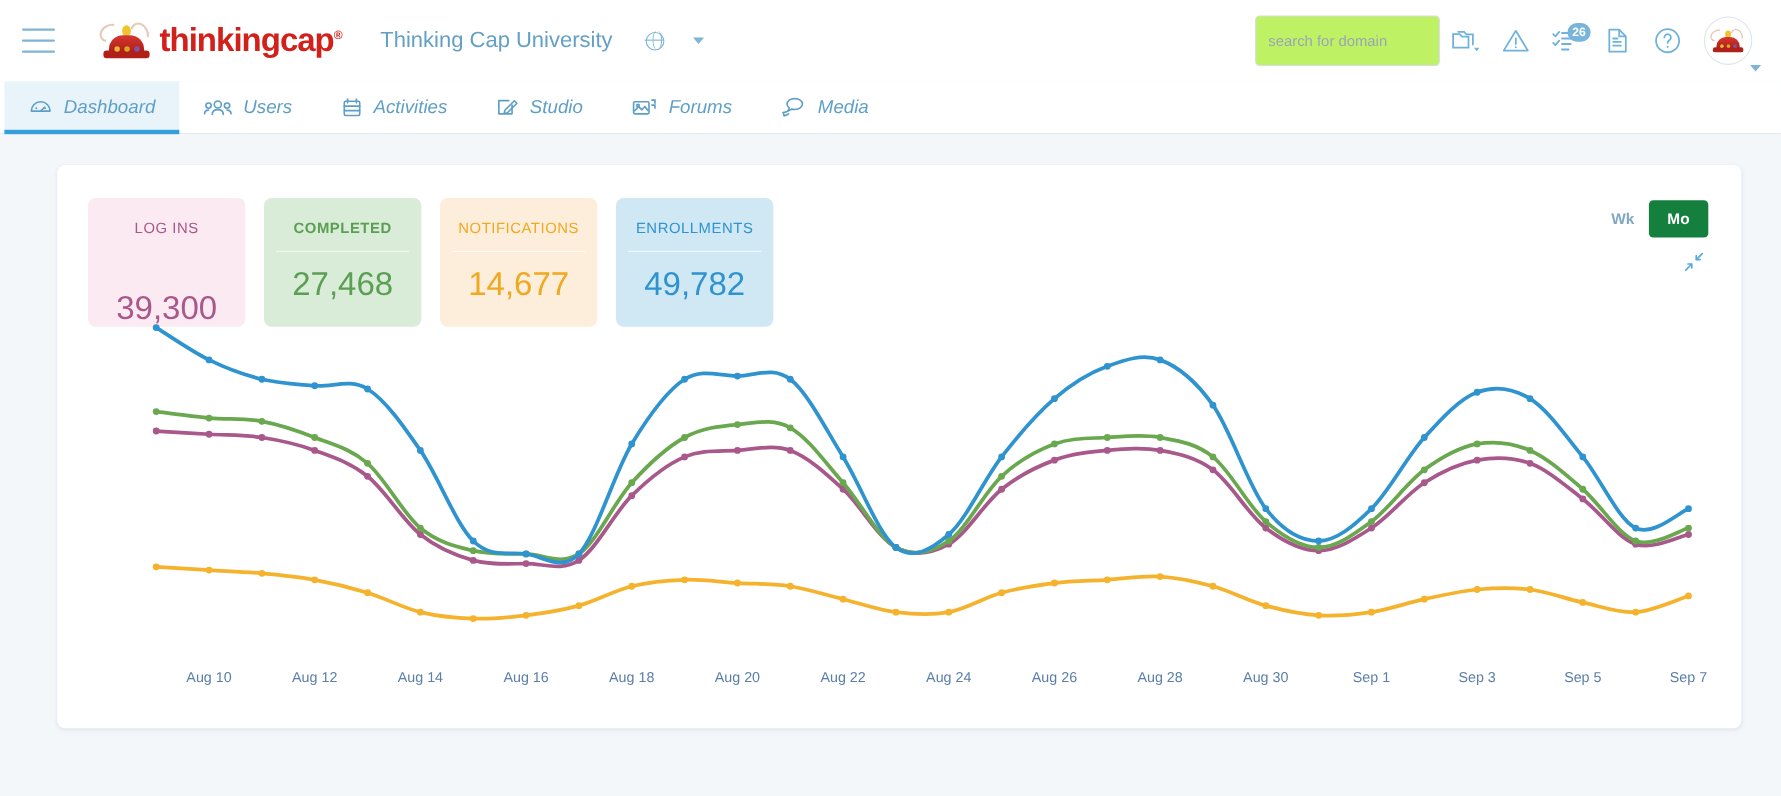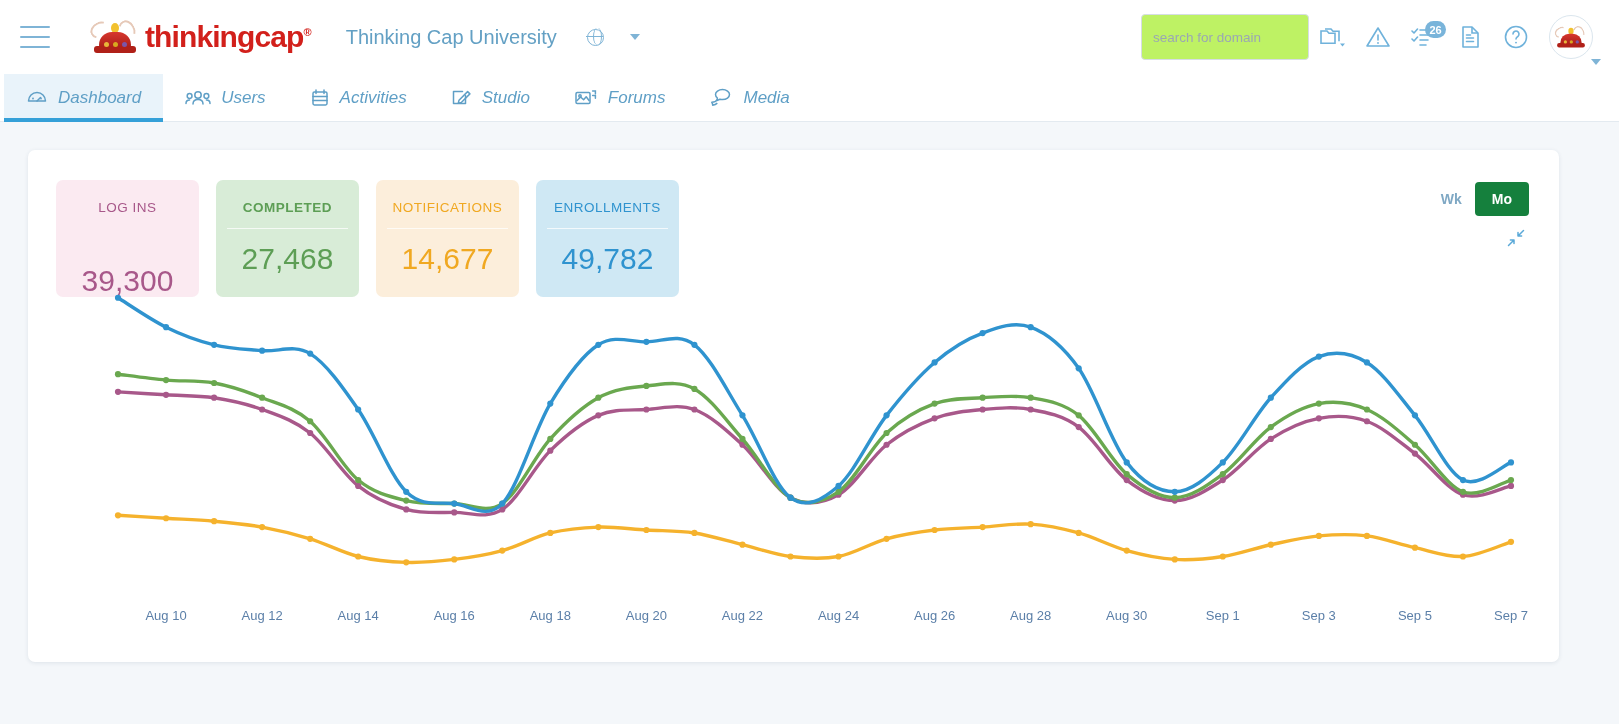--- a/index.html
+++ b/index.html
@@ -121,21 +121,21 @@
   }
   .tab.active { background: #e9f3fa; }
   .tab.active::after {
     content: ''; position: absolute; left: 0; right: 0; bottom: -1px;
     height: 4px; background: #35a0d8;
   }
   .tab svg { display: block; flex: 0 0 auto; }
 
   
   .card {
-    position: absolute; left: 28px; top: 150px;
+    position: absolute; left: 52px; top: 150px;
     width: 1531px; height: 512px;
     background: #fff; border-radius: 7px;
     box-shadow: 0 1px 4px rgba(30,60,90,0.10);
   }
 
   
   .stats { position: absolute; left: 28px; top: 30px; display: flex; gap: 17px; }
   .stat {
     width: 143px; height: 117px; border-radius: 7px;
     display: flex; flex-direction: column; align-items: center;

